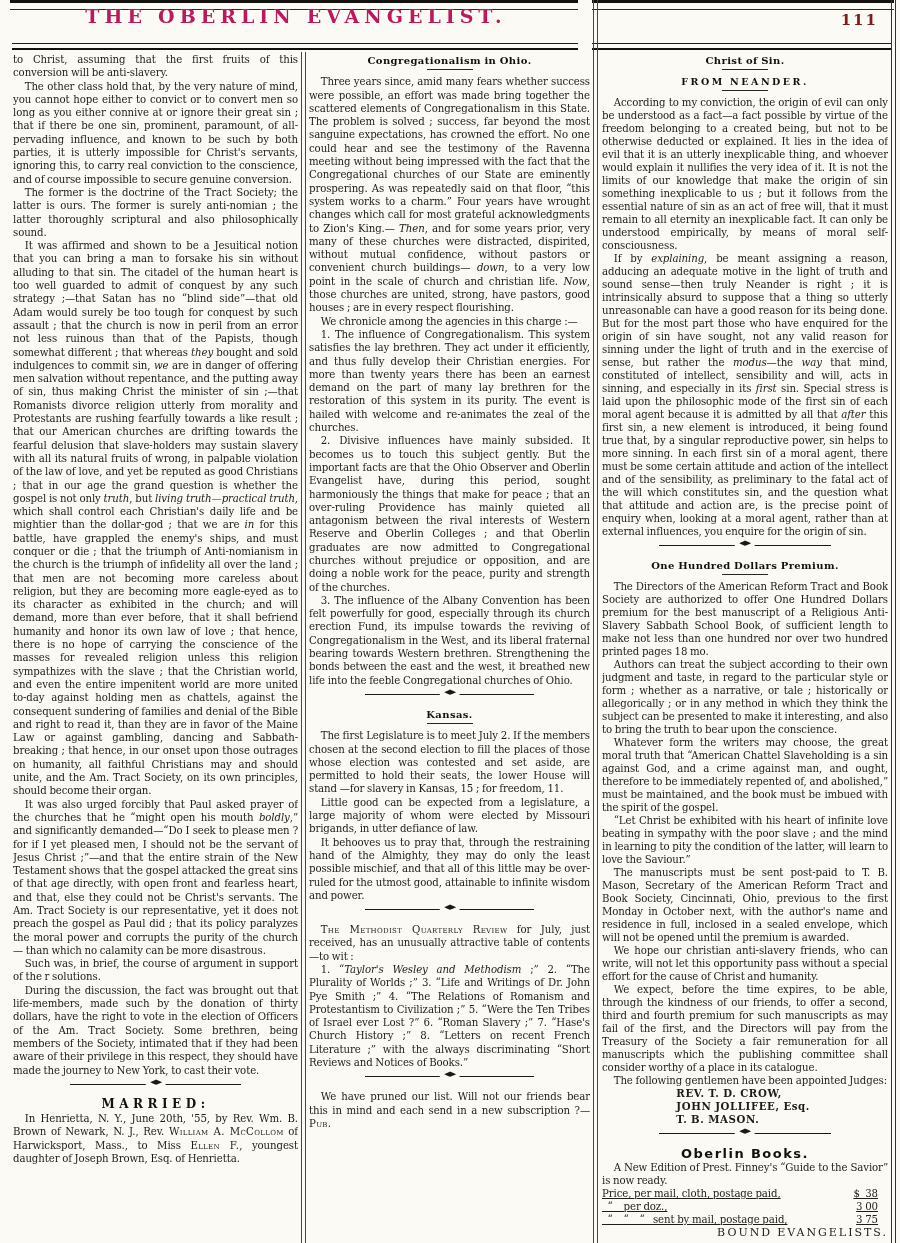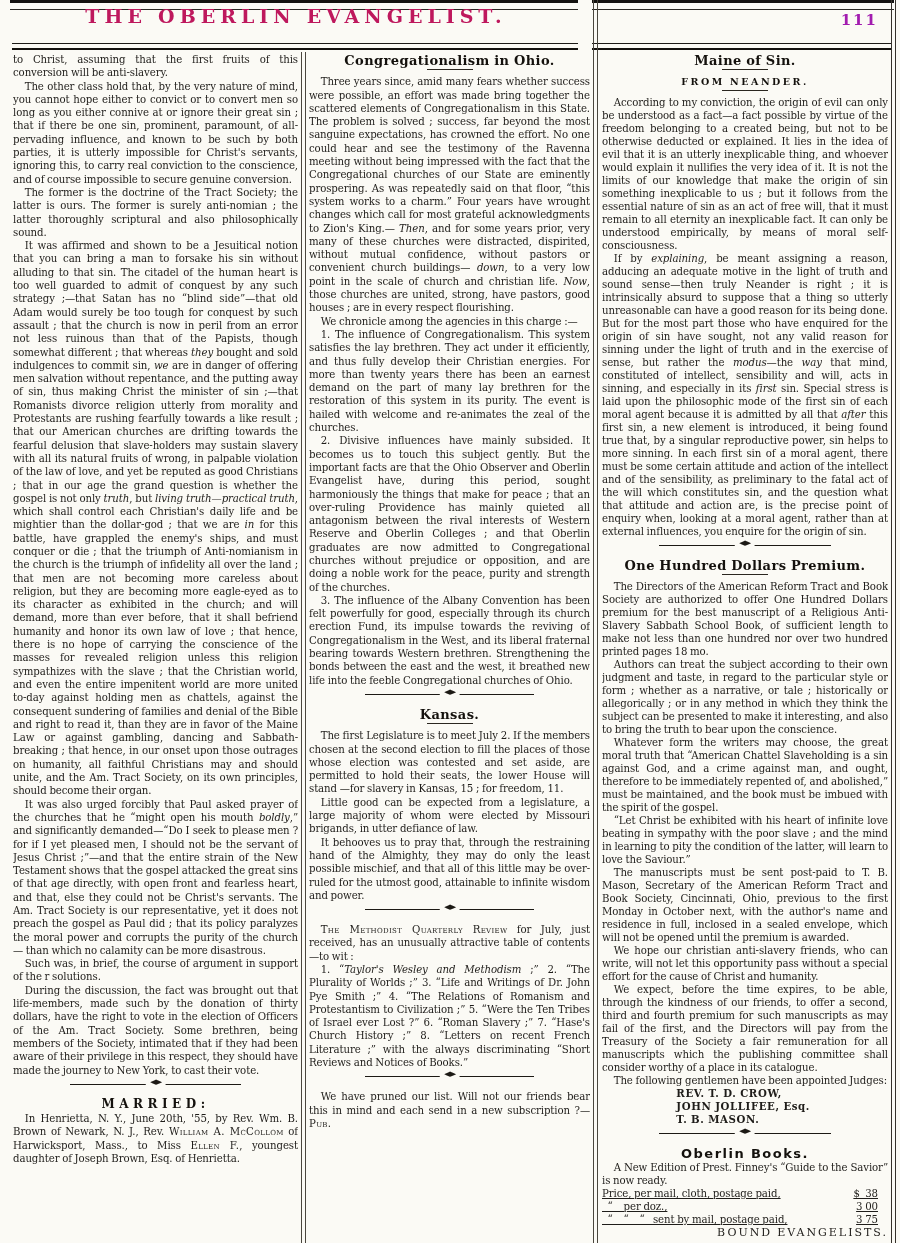--- a/index.html
+++ b/index.html
@@ -20,30 +20,30 @@
   .vdiv{position:absolute;width:3px;border-left:1px solid #4a463e;border-right:1px solid #4a463e;}
   .vdiv.d1{left:301px;top:52px;bottom:0;}
   .vdiv.d2{left:593px;top:0;bottom:0;}
   .vdiv.redge{left:891px;top:0;bottom:0;border-right-color:#35312a;border-left-color:#35312a;}
   
   .masthead{position:absolute;top:6px;left:0;width:900px;height:36px;}
   .mast-title{
     position:absolute;left:0;top:4px;width:592px;text-align:center;margin:0;
     font-size:19px;font-weight:bold;letter-spacing:5px;color:#be185d;
   }
-  .page-num{position:absolute;right:22px;top:8px;font-size:15px;font-weight:bold;letter-spacing:2px;color:#a21caf;}
+  .page-num{position:absolute;right:22px;top:8px;font-size:15px;font-weight:bold;letter-spacing:2px;color:#7f1d1d;}
   
   .col{position:absolute;top:53px;height:1186px;overflow:hidden;}
   .col.c1{left:13px;width:285px;}
   .col.c2{left:309px;width:281px;}
   .col.c3{left:602px;width:286px;line-height:13.0px;}
   p.para{margin:0;text-indent:1.15em;text-align:justify;}
   p.para.noindent{text-indent:0;}
   
-  h2.heading{margin:6px 0 1px;text-align:center;font-size:13px;font-weight:bold;letter-spacing:0.4px;color:#14110d;}
+  h2.heading{margin:6px 0 1px;text-align:center;font-size:10px;font-weight:bold;letter-spacing:0.4px;color:#14110d;}
   h2.heading.first{margin-top:1px;}
   h2.heading.married{font-size:12px;letter-spacing:4.5px;margin-top:2px;}
   h2.heading.sub{font-size:9.5px;font-weight:bold;letter-spacing:2.5px;margin:4px 0 1px;}
   h2.heading.books{font-size:14px;letter-spacing:1.5px;font-family:"DejaVu Sans","Liberation Sans",sans-serif;font-size:13px;}
   .heading-rule{width:46px;border-top:1px solid #2a261f;margin:2px auto 5px;height:0;}
   
   .ornament{position:relative;width:60%;margin:7px auto 6px;border-top:1.5px solid #1c1914;height:7px;}
   .ornament::after{
     content:"\25C6";position:absolute;left:50%;top:-9px;transform:translateX(-50%) scaleX(2.2);
     font-size:7px;color:#1c1914;background:#fbfaf5;padding:0 2px;
@@ -102,21 +102,21 @@
       <p class="para">Little good can be expected from a legislature, a large majority of whom were elected by Missouri brigands, in utter defiance of law.</p>
       <p class="para">It behooves us to pray that, through the restraining hand of the Almighty, they may do only the least possible mischief, and that all of this little may be over-ruled for the utmost good, attainable to infinite wisdom and power.</p>
       <div class="ornament"></div>
       <p class="para"><span class="sc">The Methodist Quarterly Review</span> for July, just received, has an unusually attractive table of contents—to wit :</p>
       <p class="para">1. “<i>Taylor's Wesley and Methodism</i> ;” 2. “The Plurality of Worlds ;”  3. “Life and Writings of Dr. John Pye Smith ;”  4. “The Relations of Romanism and Protestantism to Civilization ;” 5. “Were the Ten Tribes of Israel ever Lost ?” 6. “Roman Slavery ;” 7. “Hase's Church History ;” 8. “Letters on recent French Literature ;” with the always discriminating “Short Reviews and Notices of Books.”</p>
       <div class="ornament"></div>
       <p class="para">We have pruned our list.  Will not our friends bear this in mind and each send in a new subscription ?—<span class="sc">Pub</span>.</p>
     </section>
   <div class="vdiv d2"></div>
   <section class="col c3">
-      <h2 class="heading first">Maine of Sin.</h2>
+      <h2 class="heading first">Christ of Sin.</h2>
       <div class="heading-rule"></div>
       <h2 class="heading sub">FROM NEANDER.</h2>
       <div class="heading-rule"></div>
       <p class="para">According to my conviction, the origin of evil can only be understood as a fact—a fact possible by virtue of the freedom belonging to a created being, but not to be otherwise deducted or explained.  It lies in the idea of evil that it is an utterly inexplicable thing, and whoever would explain it nullifies the very idea of it.  It is not the limits of our knowledge that make the origin of sin something inexplicable to us ; but it follows from the essential nature of sin as an act of free will, that it must remain to all eternity an inexplicable fact.  It can only be understood empirically, by means of moral self-consciousness.</p>
       <p class="para">If by <i>explaining</i>, be meant assigning a reason, adducing an adequate motive in the light of truth and sound sense—then truly Neander is right ; it is intrinsically absurd to suppose that a thing so utterly unreasonable can have a good reason for its being done.  But for the most part those who have enquired for the origin of sin have sought, not any valid reason for sinning under the light of truth and in the exercise of sense, but rather the <i>modus</i>—the <i>way</i> that mind, constituted of intellect, sensibility and will, acts in sinning, and especially in its <i>first</i> sin.  Special stress is laid upon the philosophic mode of the first sin of each moral agent because it is admitted by all that <i>after</i> this first sin, a new element is introduced, it being found true that, by a singular reproductive power, sin helps to more sinning.  In each first sin of a moral agent, there must be some certain attitude and action of the intellect and of the sensibility, as preliminary to the fatal act of the will which constitutes sin, and the question what that attitude and action are, is the precise point of enquiry when, looking at a moral agent, rather than at external influences, you enquire for the origin of sin.</p>
       <div class="ornament"></div>
       <h2 class="heading ">One Hundred Dollars Premium.</h2>
       <div class="heading-rule"></div>
       <p class="para">The Directors of the American Reform Tract and Book Society are authorized to offer One Hundred Dollars premium for the best manuscript of a Religious Anti-Slavery Sabbath School Book, of sufficient length to make not less than one hundred nor over two hundred printed pages 18 mo.</p>
       <p class="para">Authors can treat the subject according to their own judgment and taste, in regard to the particular style or form ; whether as a narrative, or tale ; historically or allegorically ; or in any method in which they think the subject can be presented to make it interesting, and also to bring the truth to bear upon the conscience.</p>

